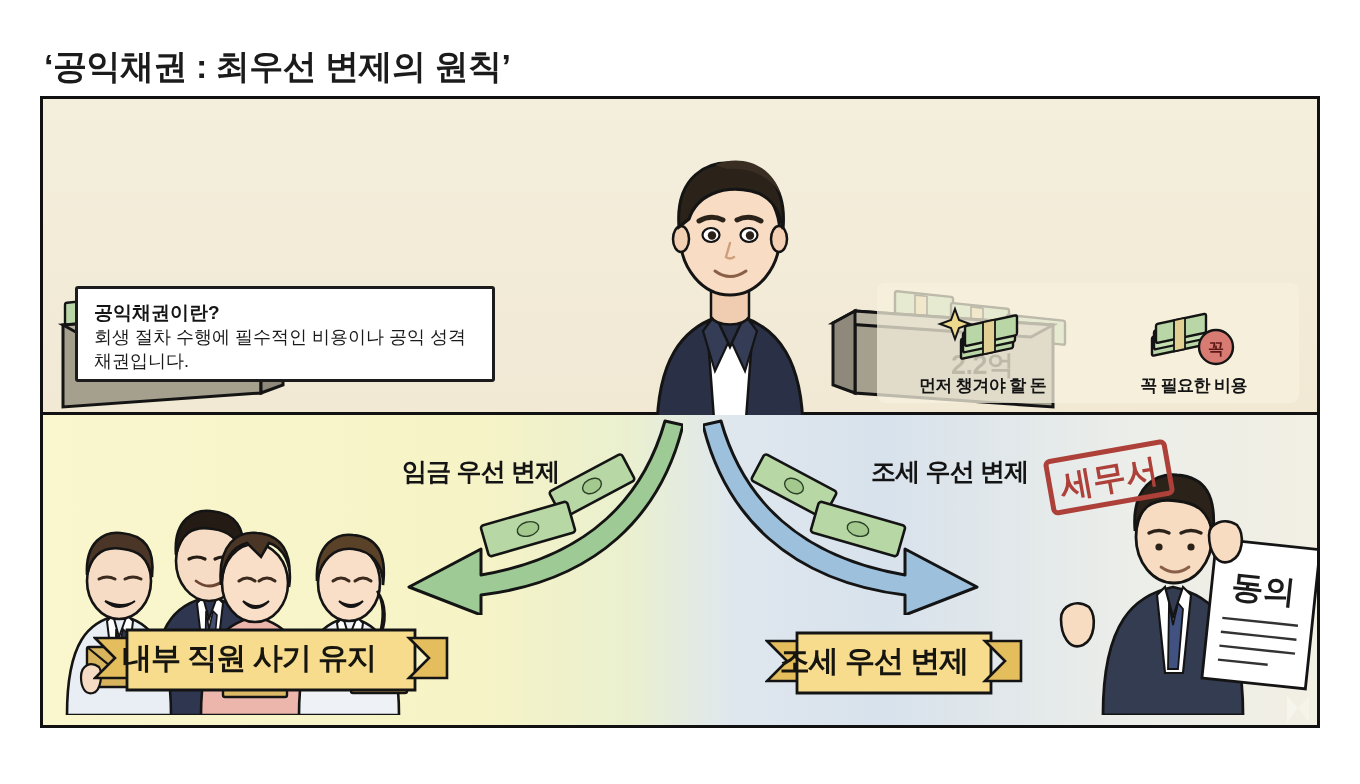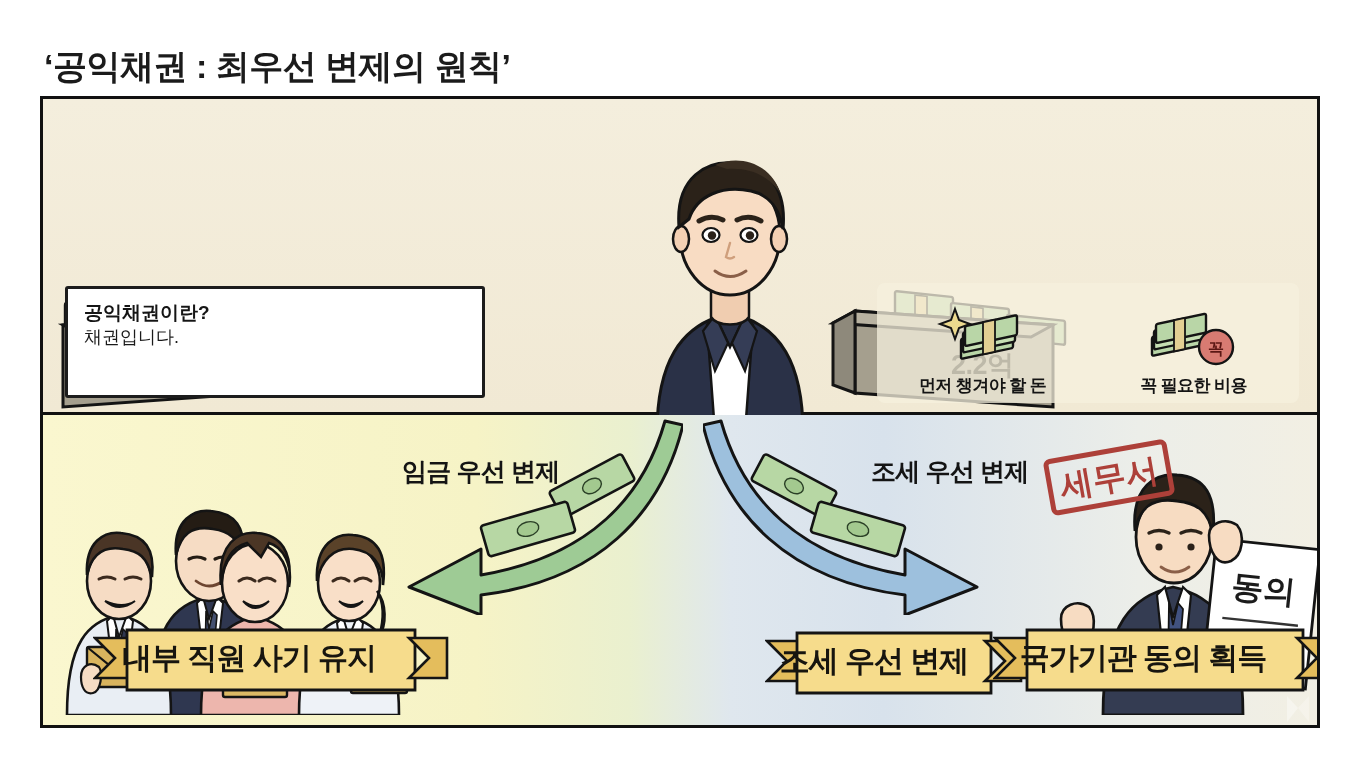--- a/index.html
+++ b/index.html
@@ -32,22 +32,22 @@
     border-bottom:3px solid #111;box-sizing:border-box;
   }
   
   #bottom-panel{
     position:absolute;left:0;top:316px;width:100%;height:313px;
     background:linear-gradient(90deg,#faf7cf 0%,#f6f3c6 34%,#eaf0cf 46%,#dfe7ee 54%,#d8e2ec 66%,#eceee9 86%,#f2efe3 100%);
     overflow:hidden;
   }
   
   #definition-box{
-    position:absolute;left:22px;top:187px;
-    width:420px;height:112px;
+    position:absolute;left:32px;top:187px;
+    width:420px;height:96px;
     background:#fff;border:3px solid #1c1c1c;border-radius:3px;
     box-sizing:border-box;padding:12px 14px 0 16px;
   }
   #definition-box .d-title{font-size:19px;font-weight:bold;color:#151515;line-height:1.25;}
   #definition-box .d-body{font-size:18px;color:#1a1a1a;line-height:1.28;font-weight:500;margin-top:1px;}
   
   #feature-strip{
     position:absolute;right:18px;top:184px;width:422px;height:120px;
     background:rgba(246,240,222,.75);border-radius:8px;
     display:flex;align-items:flex-end;justify-content:space-around;
@@ -151,20 +151,21 @@
         </g>
         <path d="M118 22 L316 36 L316 118 L118 104 Z" fill="#a59f8e" stroke="#141414" stroke-width="3"></path>
         <path d="M118 22 L316 36 L294 48 L96 34 Z" fill="#b8b2a1" stroke="#141414" stroke-width="3"></path>
         <path d="M118 22 L96 34 L96 96 L118 104 Z" fill="#8e897b" stroke="#141414" stroke-width="3"></path>
       </svg>
       <span class="box-amount" style="left:196px;top:58px;margin-left:18px;">2.2억</span>
     </div>
 
     <div id="definition-box">
       <div class="d-title">공익채권이란?</div>
+      <div class="d-body">회생 절차 수행에 필수적인 비용이나 공익 성격</div>
       <div class="d-body">채권입니다.</div>
     </div>
 
     <div id="feature-strip">
 
       <div class="feature">
         <div class="ficon">
           <svg width="92" height="68" viewBox="0 0 92 68">
             <path d="M18 6 L22 17 L33 21 L22 25 L18 36 L14 25 L3 21 L14 17 Z" fill="#ecd98e" stroke="#141414" stroke-width="2"></path>
             <g transform="translate(24,20)">
@@ -330,28 +331,20 @@
 
     <div class="banner" style="left:722px;top:218px;width:218px;">
       <svg class="ribbon-svg" width="258" height="80" viewBox="0 0 258 80">
         <path d="M2 18 L22 38 L2 58 L38 58 L38 18 Z" fill="#e4bd5c" stroke="#141414" stroke-width="2.6"></path>
         <path d="M32 10 L226 10 L226 70 L32 70 Z" fill="#f6dc8c" stroke="#141414" stroke-width="2.8"></path>
         <path d="M220 18 L240 38 L220 58 L256 58 L256 18 Z" fill="#e4bd5c" stroke="#141414" stroke-width="2.6"></path>
       </svg>
       <span class="btext">조세 우선 변제</span>
     </div>
 
-    <div class="banner" style="left:950px;top:215px;width:300px;">
-      <svg class="ribbon-svg" width="344" height="80" viewBox="0 0 344 80">
-        <path d="M2 18 L22 38 L2 58 L40 58 L40 18 Z" fill="#e4bd5c" stroke="#141414" stroke-width="2.6"></path>
-        <path d="M34 10 L310 10 L310 70 L34 70 Z" fill="#f6dc8c" stroke="#141414" stroke-width="2.8"></path>
-        <path d="M304 18 L324 38 L304 58 L342 58 L342 18 Z" fill="#e4bd5c" stroke="#141414" stroke-width="2.6"></path>
-      </svg>
-      <span class="btext">국가기관 동의 획득</span>
-    </div>
 
     <div class="wm">
       <svg width="26" height="30" viewBox="0 0 26 30">
         <path d="M2 2 L13 14 L2 28 Z" fill="#ffffff" opacity=".7"></path>
         <path d="M24 2 L13 14 L24 28 Z" fill="#ffffff" opacity=".5"></path>
       </svg>
     </div>
 
   </div>
 </div>

